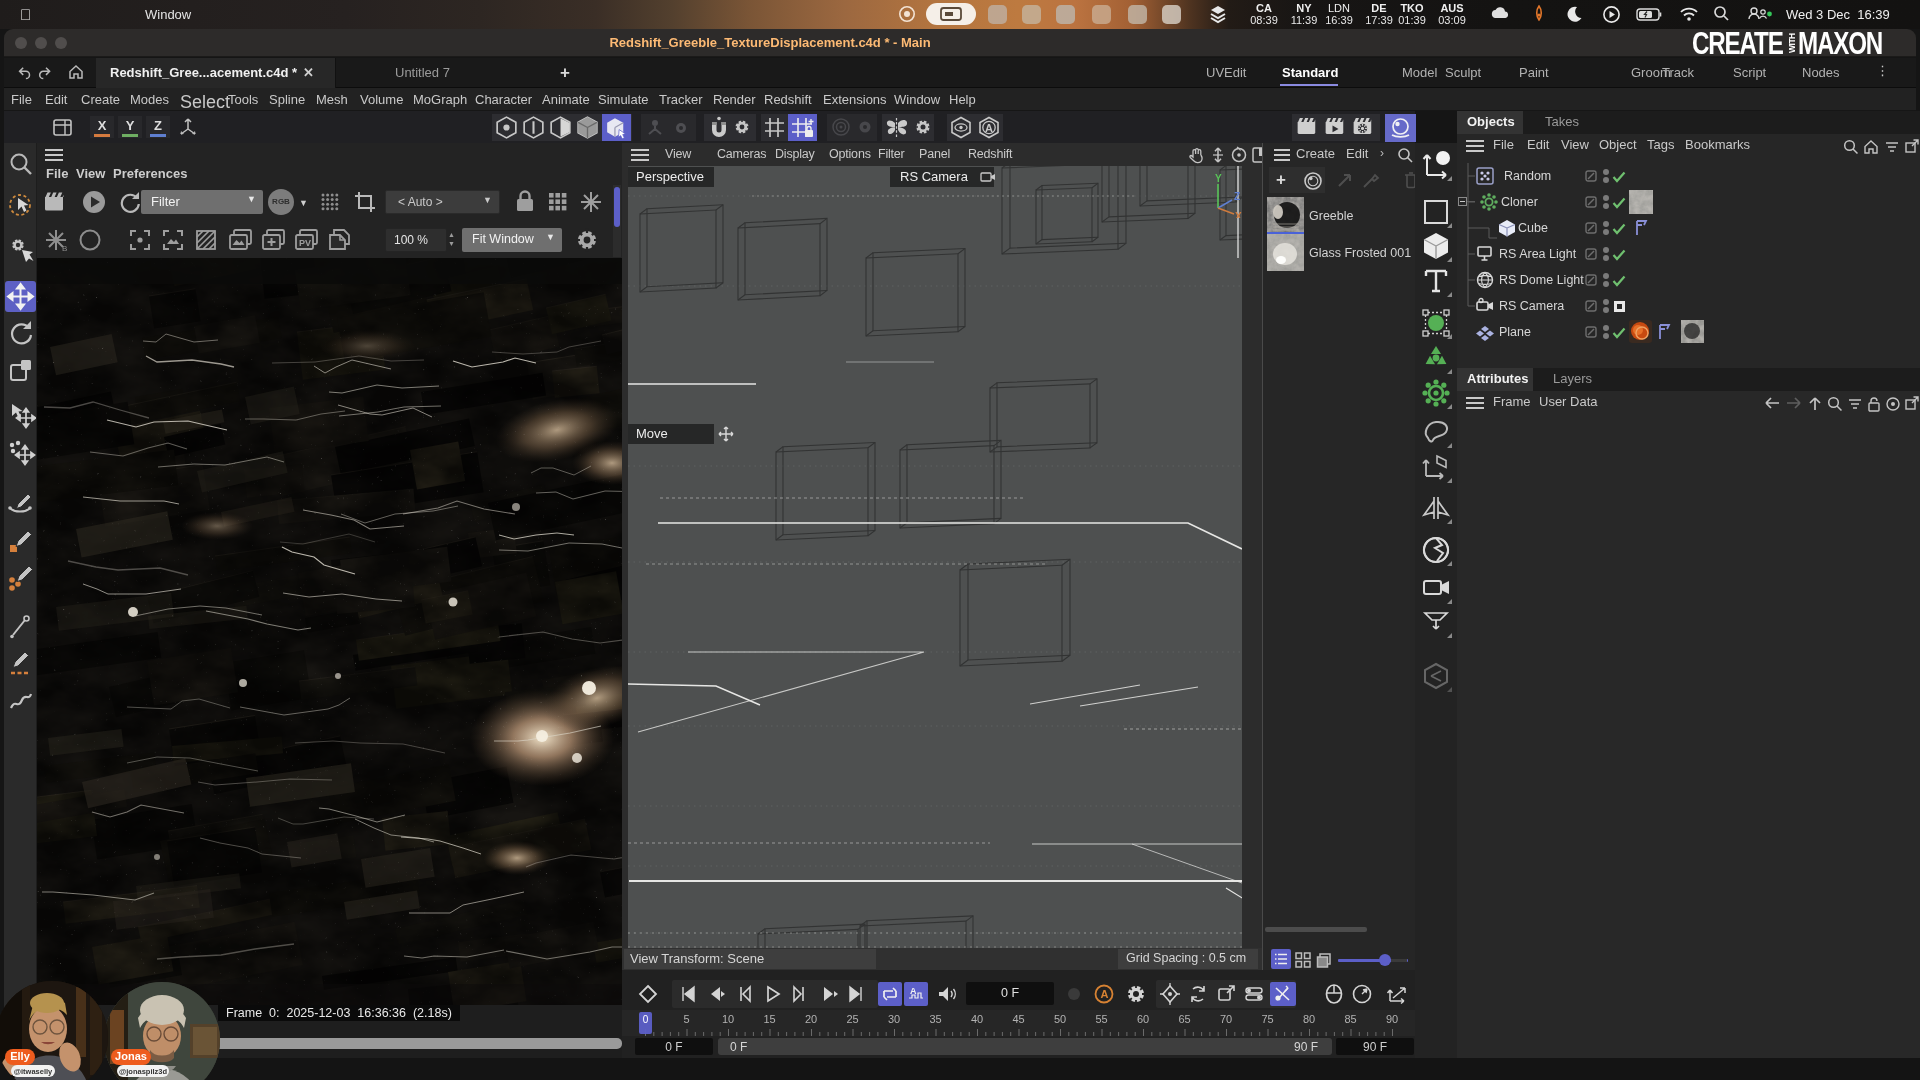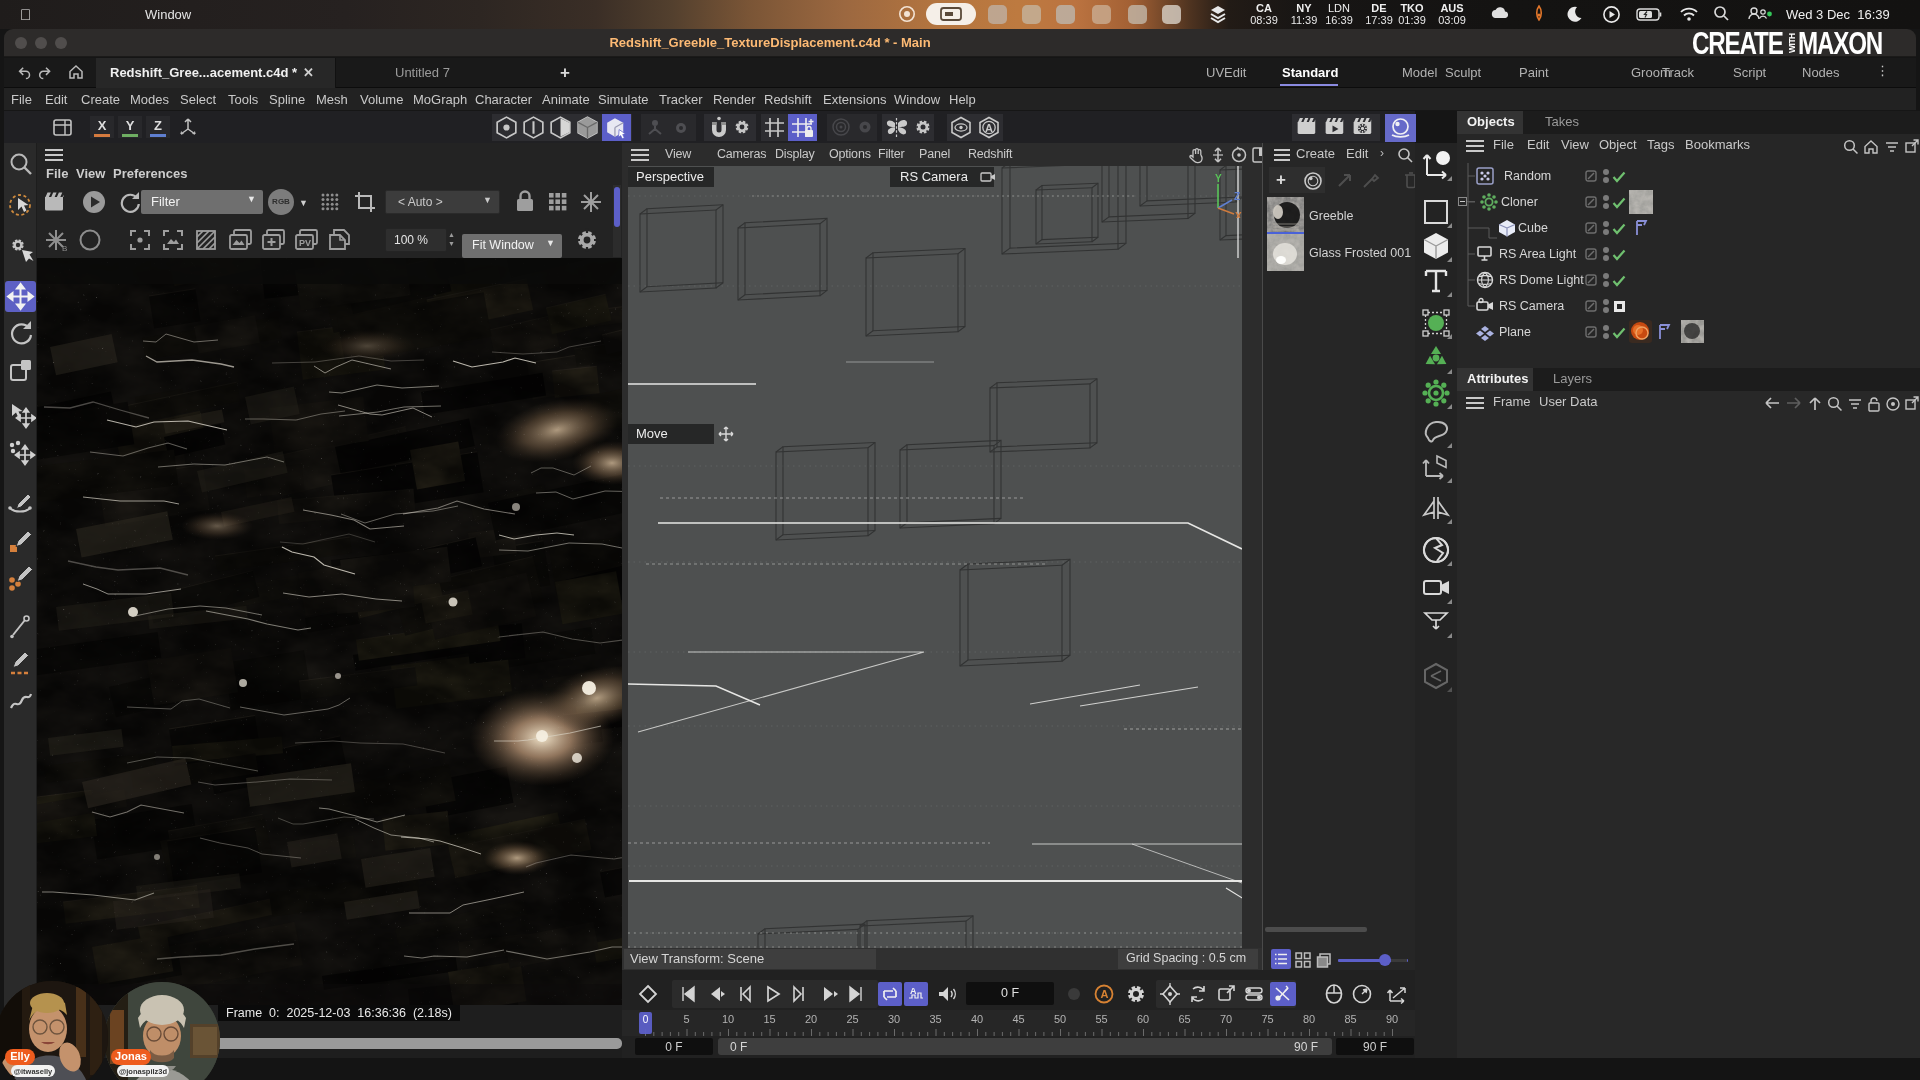--- a/index.html
+++ b/index.html
@@ -149,21 +149,21 @@
     <div class="a" style="left:1662px;top:65px;color:#b2b2b2;font-size:13px;font-weight:normal;z-index:5;">Track</div>
     <div class="a" style="left:1733px;top:65px;color:#b2b2b2;font-size:13px;font-weight:normal;z-index:5;">Script</div>
     <div class="a" style="left:1802px;top:65px;color:#b2b2b2;font-size:13px;font-weight:normal;z-index:5;">Nodes</div>
     <div class="a" style="left:1280px;top:84px;width:58px;height:2px;background:#8a8ae0;z-index:5;"></div>
     <div class="a" style="left:1876px;top:63px;color:#cccccc;font-size:13px;z-index:5;">⋮</div>
     <div class="a" style="left:4px;top:88px;width:1912px;height:23px;background:#222222;border-bottom:1px solid #161616;">
       <div class="a" style="left:7px;top:4px;color:#c9c9c9;font-size:13px;">File</div>
       <div class="a" style="left:41px;top:4px;color:#c9c9c9;font-size:13px;">Edit</div>
       <div class="a" style="left:77px;top:4px;color:#c9c9c9;font-size:13px;">Create</div>
       <div class="a" style="left:126px;top:4px;color:#c9c9c9;font-size:13px;">Modes</div>
-      <div class="a" style="left:176px;top:4px;color:#c9c9c9;font-size:13px;">Select</div>
+      <div class="a" style="left:176px;top:4px;color:#c9c9c9;font-size:18px;">Select</div>
       <div class="a" style="left:224px;top:4px;color:#c9c9c9;font-size:13px;">Tools</div>
       <div class="a" style="left:265px;top:4px;color:#c9c9c9;font-size:13px;">Spline</div>
       <div class="a" style="left:312px;top:4px;color:#c9c9c9;font-size:13px;">Mesh</div>
       <div class="a" style="left:356px;top:4px;color:#c9c9c9;font-size:13px;">Volume</div>
       <div class="a" style="left:409px;top:4px;color:#c9c9c9;font-size:13px;">MoGraph</div>
       <div class="a" style="left:471px;top:4px;color:#c9c9c9;font-size:13px;">Character</div>
       <div class="a" style="left:538px;top:4px;color:#c9c9c9;font-size:13px;">Animate</div>
       <div class="a" style="left:594px;top:4px;color:#c9c9c9;font-size:13px;">Simulate</div>
       <div class="a" style="left:655px;top:4px;color:#c9c9c9;font-size:13px;">Tracker</div>
       <div class="a" style="left:709px;top:4px;color:#c9c9c9;font-size:13px;">Render</div>
@@ -556,21 +556,21 @@
       </svg>
       <svg class="a" style="left:288px;top:84px;" width="28" height="26">
         <path d="M9 3 h10 l5 5 v9 h-15 Z" fill="none" stroke="#9e9e9e" stroke-width="1.8"></path>
         <path d="M5 8 h10 l5 5 v9 H5 Z" fill="#2a2a2a" stroke="#9e9e9e" stroke-width="1.8"></path>
         <path d="M15 8 v5 h5" fill="none" stroke="#9e9e9e" stroke-width="1.6"></path>
       </svg>
       <div class="a" style="left:348px;top:85px;width:62px;height:24px;background:#2e2e2e;border-radius:2px;border:1px solid #242424;">
         <div class="a" style="left:8px;top:4px;color:#e4e4e4;font-size:12px;">100 %</div>
       </div>
       <div class="a" style="left:411px;top:87px;color:#9a9a9a;font-size:7px;line-height:9px;">▲<br>▼</div>
-      <div class="a" style="left:425px;top:85px;width:100px;height:24px;background:#6f6f6f;border-radius:2px;margin-top:6px;">
+      <div class="a" style="left:425px;top:85px;width:100px;height:24px;background:#6f6f6f;border-radius:2px;">
         <div class="a" style="left:10px;top:4px;color:#f2f2f2;font-size:12.5px;">Fit Window</div>
         <div class="a" style="right:7px;top:4px;color:#e8e8e8;font-size:9px;">▼</div>
       </div>
       <svg class="a" style="left:536px;top:83px;" width="28" height="28">
         <g transform="translate(14,14)">
           <circle r="9" fill="#a8a8a8"></circle>
           <circle r="3.4" fill="#232323"></circle>
           <g stroke="#232323" stroke-width="2.2">
             <path d="M0-11.5 V-7 M0 11.5 V7 M-11.5 0 H-7 M11.5 0 H7 M-8.1-8.1 L-4.9-4.9 M8.1 8.1 L4.9 4.9 M-8.1 8.1 L-4.9 4.9 M8.1-8.1 L4.9-4.9"></path>
           </g>

